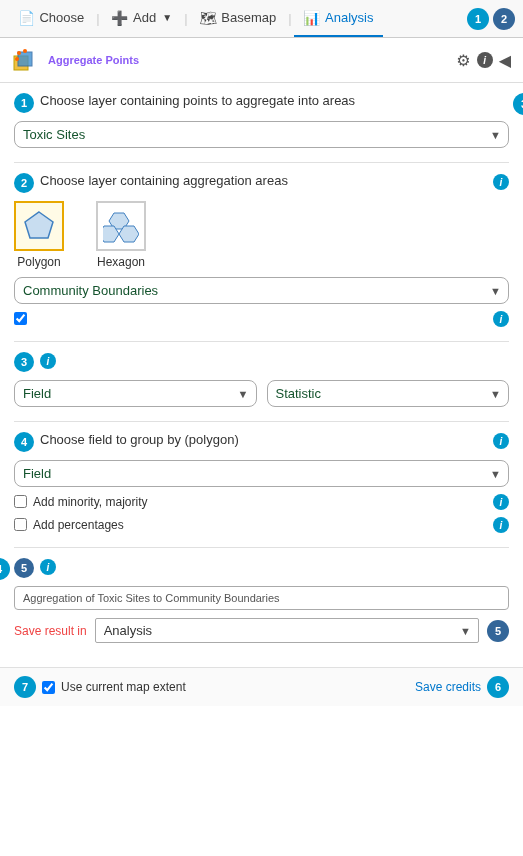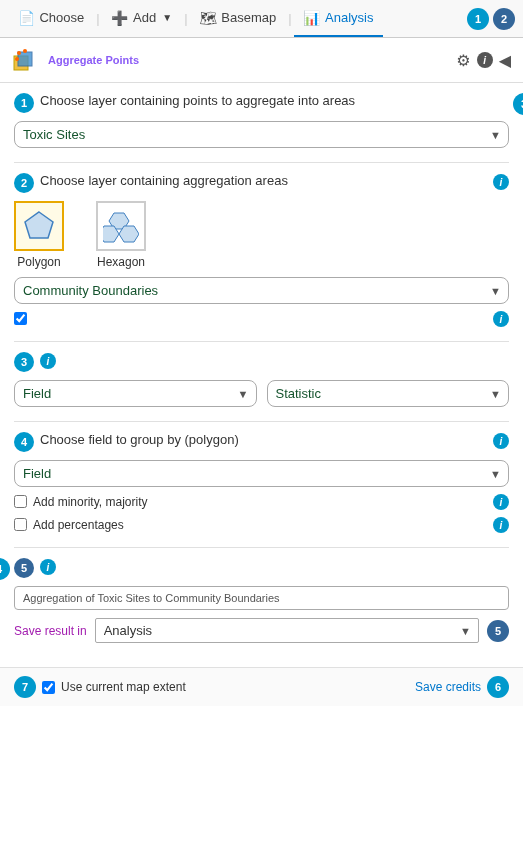--- a/index.html
+++ b/index.html
@@ -274,21 +274,21 @@
 
     
     .save-row {
       display: flex;
       align-items: center;
       gap: 8px;
       margin-top: 8px;
     }
     .save-label {
       font-size: 12px;
-      color: #a21caf;
+      color: #ef4444;
       white-space: nowrap;
     }
     .save-dropdown {
       flex: 1;
       position: relative;
     }
     .save-dropdown select {
       width: 100%;
       border: 1px solid #aaa;
       border-radius: 2px;

